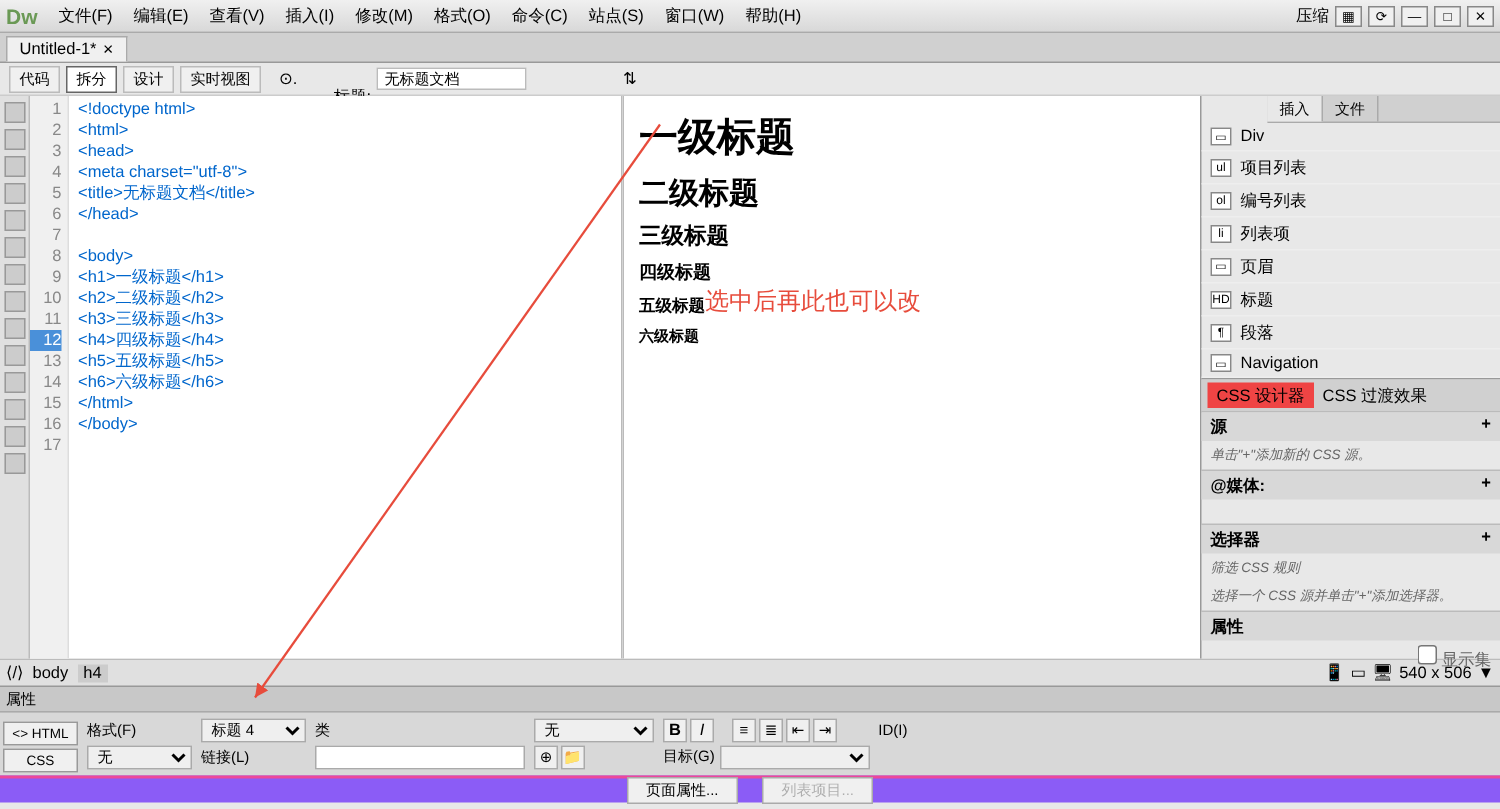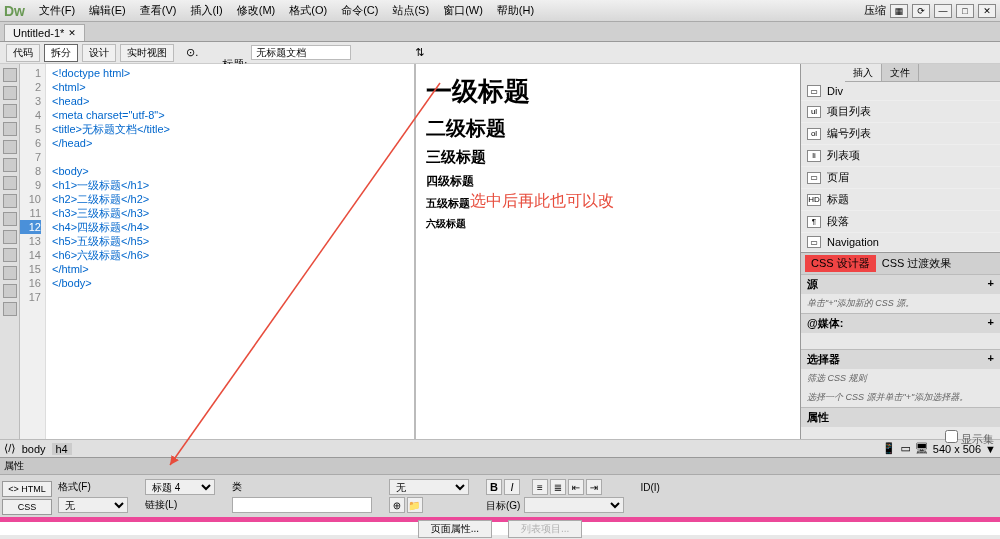--- a/index.html
+++ b/index.html
@@ -49,26 +49,26 @@
 .csssec{border-top:1px solid #bbb;}
 .csssec .secttl{background:#d8d8d8;padding:2px 6px;font-size:10px;font-weight:bold;display:flex;justify-content:space-between;}
 .csssec .secbody{padding:3px 6px;font-size:9px;color:#666;font-style:italic;min-height:16px;}
 .statusbar{height:18px;background:#e0e0e0;border-top:1px solid #bbb;display:flex;align-items:center;padding:0 4px;gap:6px;font-size:10px;}
 .statright{margin-left:auto;display:flex;gap:4px;align-items:center;}
 .propsarea{height:66px;background:#d8d8d8;border-top:1px solid #999;}
 .propstitle{font-size:10px;padding:1px 4px;background:#c8c8c8;border-bottom:1px solid #aaa;}
 .propsbody{display:flex;padding:2px;align-items:flex-end;}
 .propmode{width:50px;display:flex;flex-direction:column;gap:2px;}
 .propmode .pmbtn{border:1px solid #999;background:#f0f0f0;padding:2px 4px;font-size:9px;text-align:center;}
-.propgrid{display:grid;grid-template-columns:auto auto auto auto auto auto;gap:2px 17px;align-items:center;padding:2px 6px;}
+.propgrid{display:grid;grid-template-columns:auto auto auto auto auto auto;gap:2px 6px;align-items:center;padding:2px 6px;}
 .propgrid label{font-size:10px;}
 .propgrid select,.propgrid input{font-size:10px;border:1px solid #aaa;padding:0 2px;height:16px;}
 .iconsrow{display:flex;gap:2px;}
 .picon{width:16px;height:16px;border:1px solid #aaa;background:#f0f0f0;display:flex;align-items:center;justify-content:center;font-size:10px;}
-.bottombar{height:18px;background:#ffffff;border-top:5px solid #ec4899;display:flex;align-items:center;justify-content:center;gap:16px;}
+.bottombar{height:18px;background:#8b5cf6;border-top:2px solid #ec4899;display:flex;align-items:center;justify-content:center;gap:16px;}
 .bbtn{border:1px solid #aaa;background:#f0f0f0;padding:1px 12px;font-size:10px;}
 .arrow-line{position:absolute;pointer-events:none;z-index:100;}
 </style>
 </head>
 <body>
 
 <div class="titlebar">
   <span class="logo">Dw</span>
   <div class="menubar">
     <span class="menuitem">文件(F)</span>

